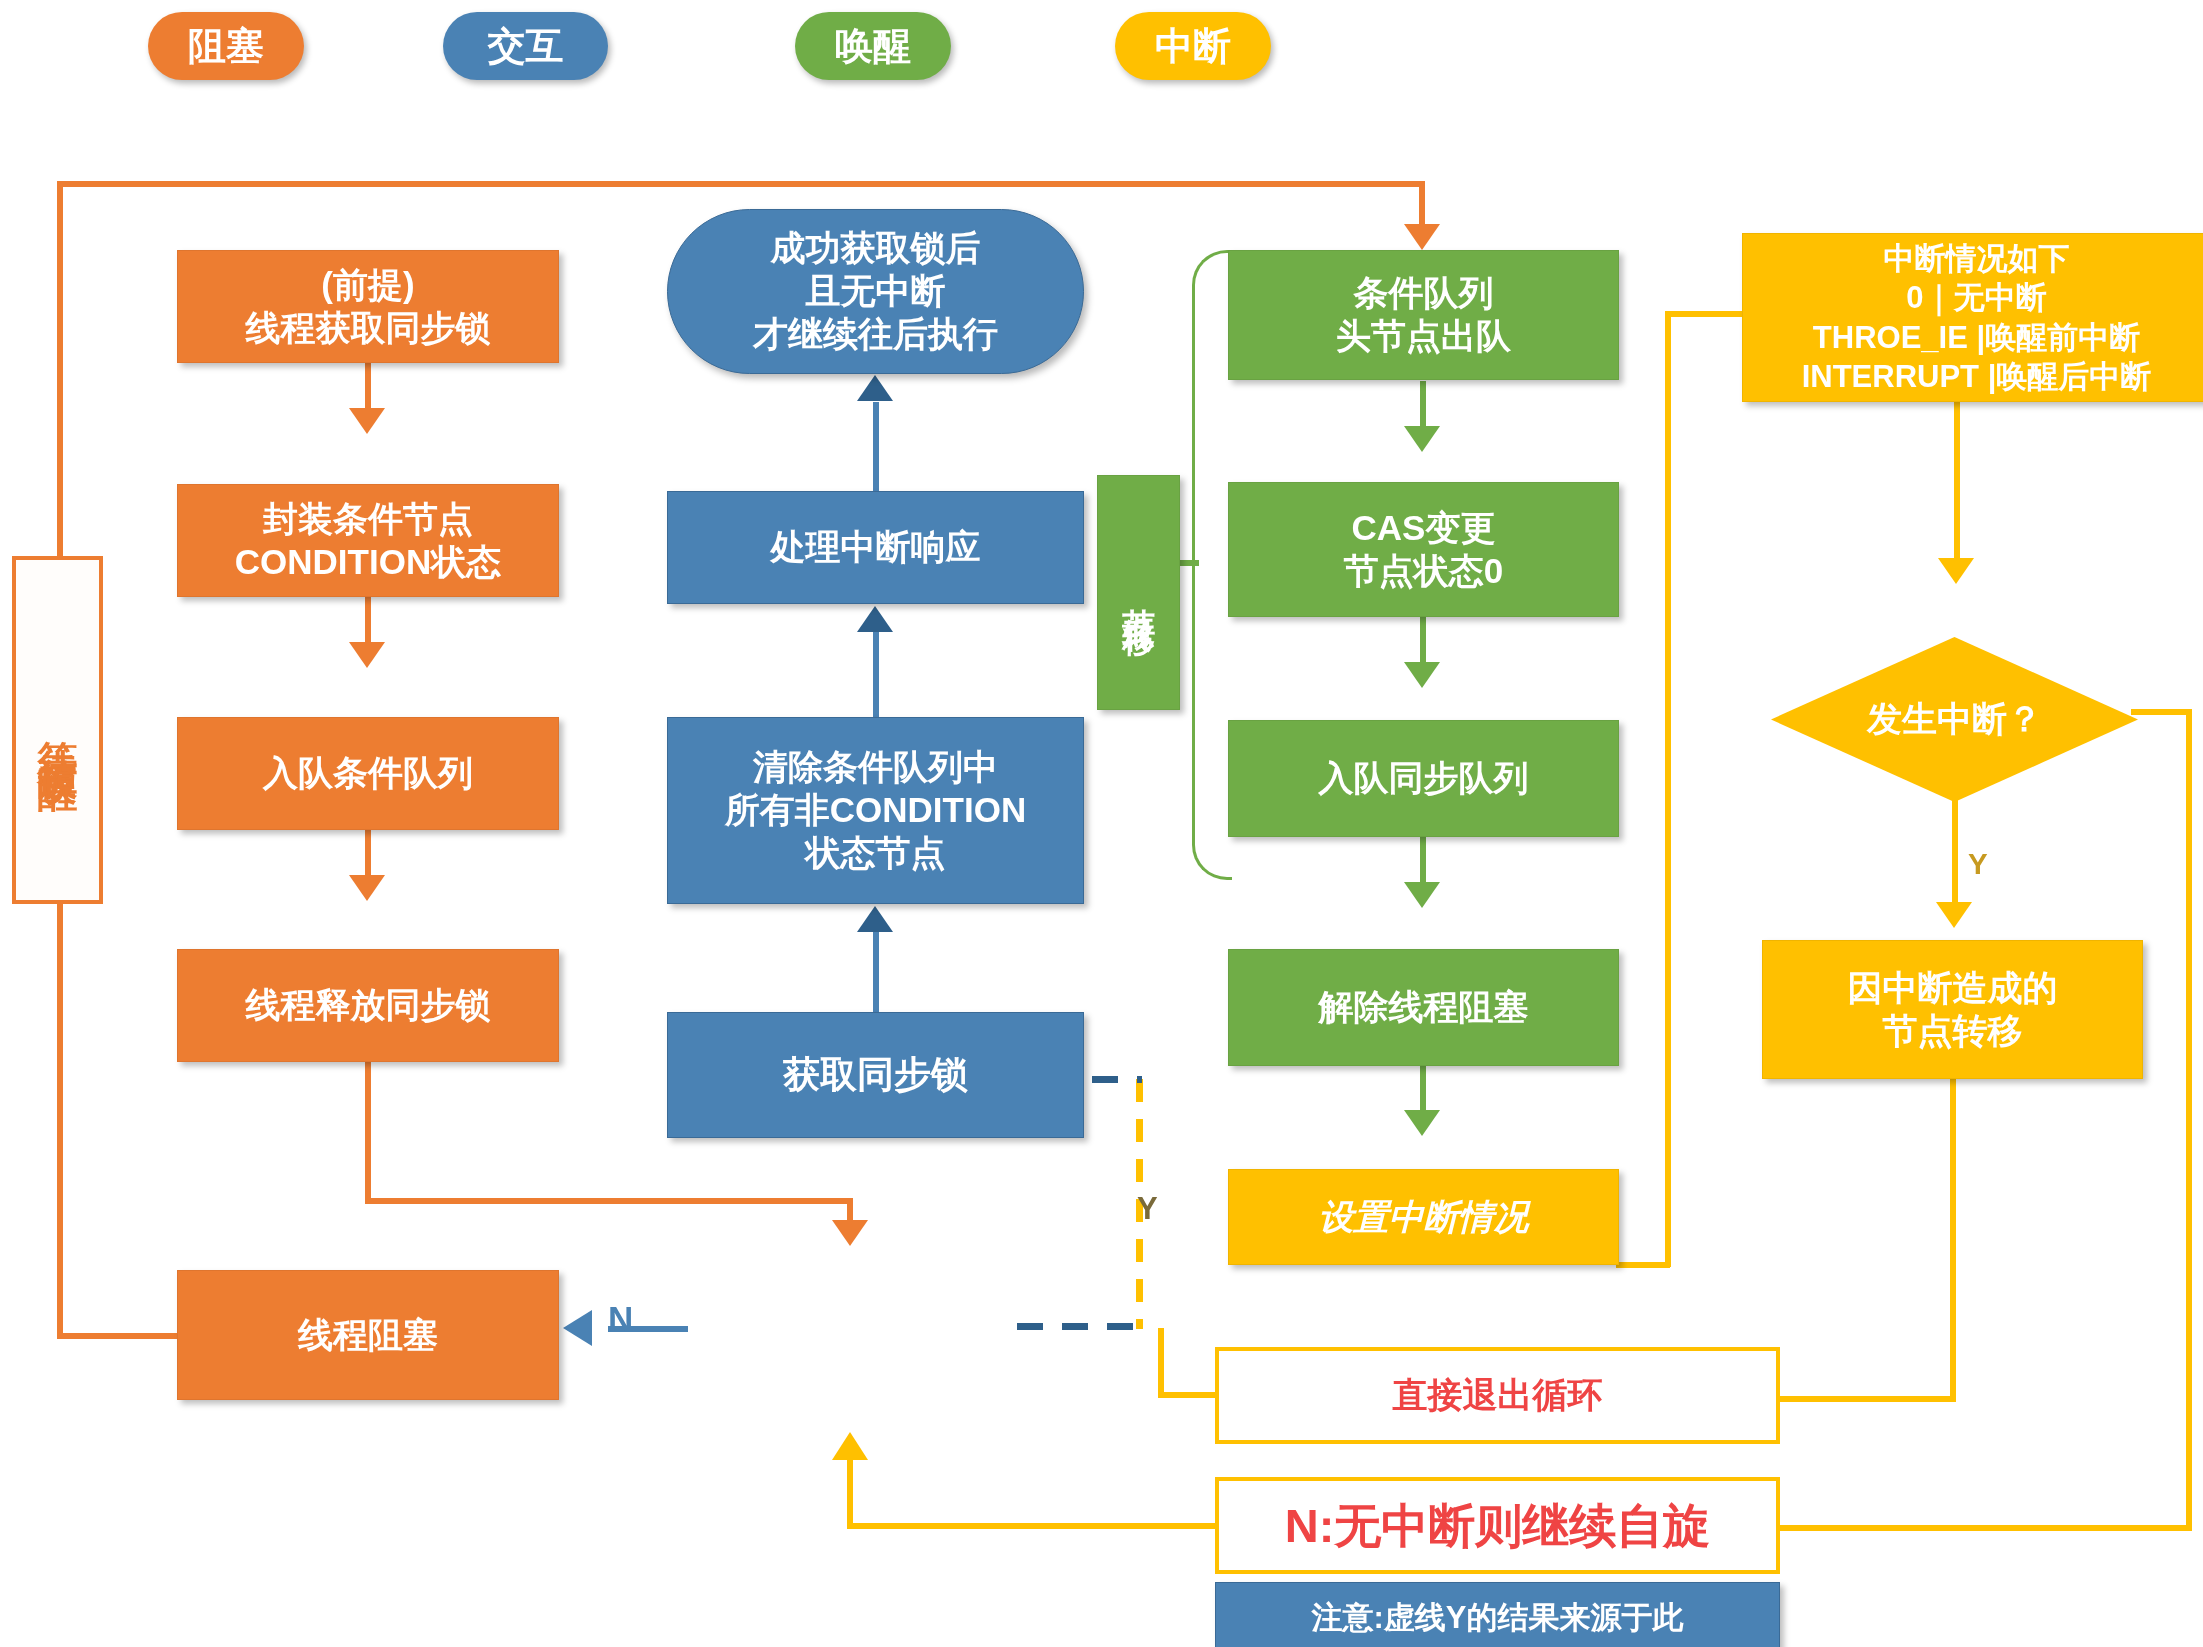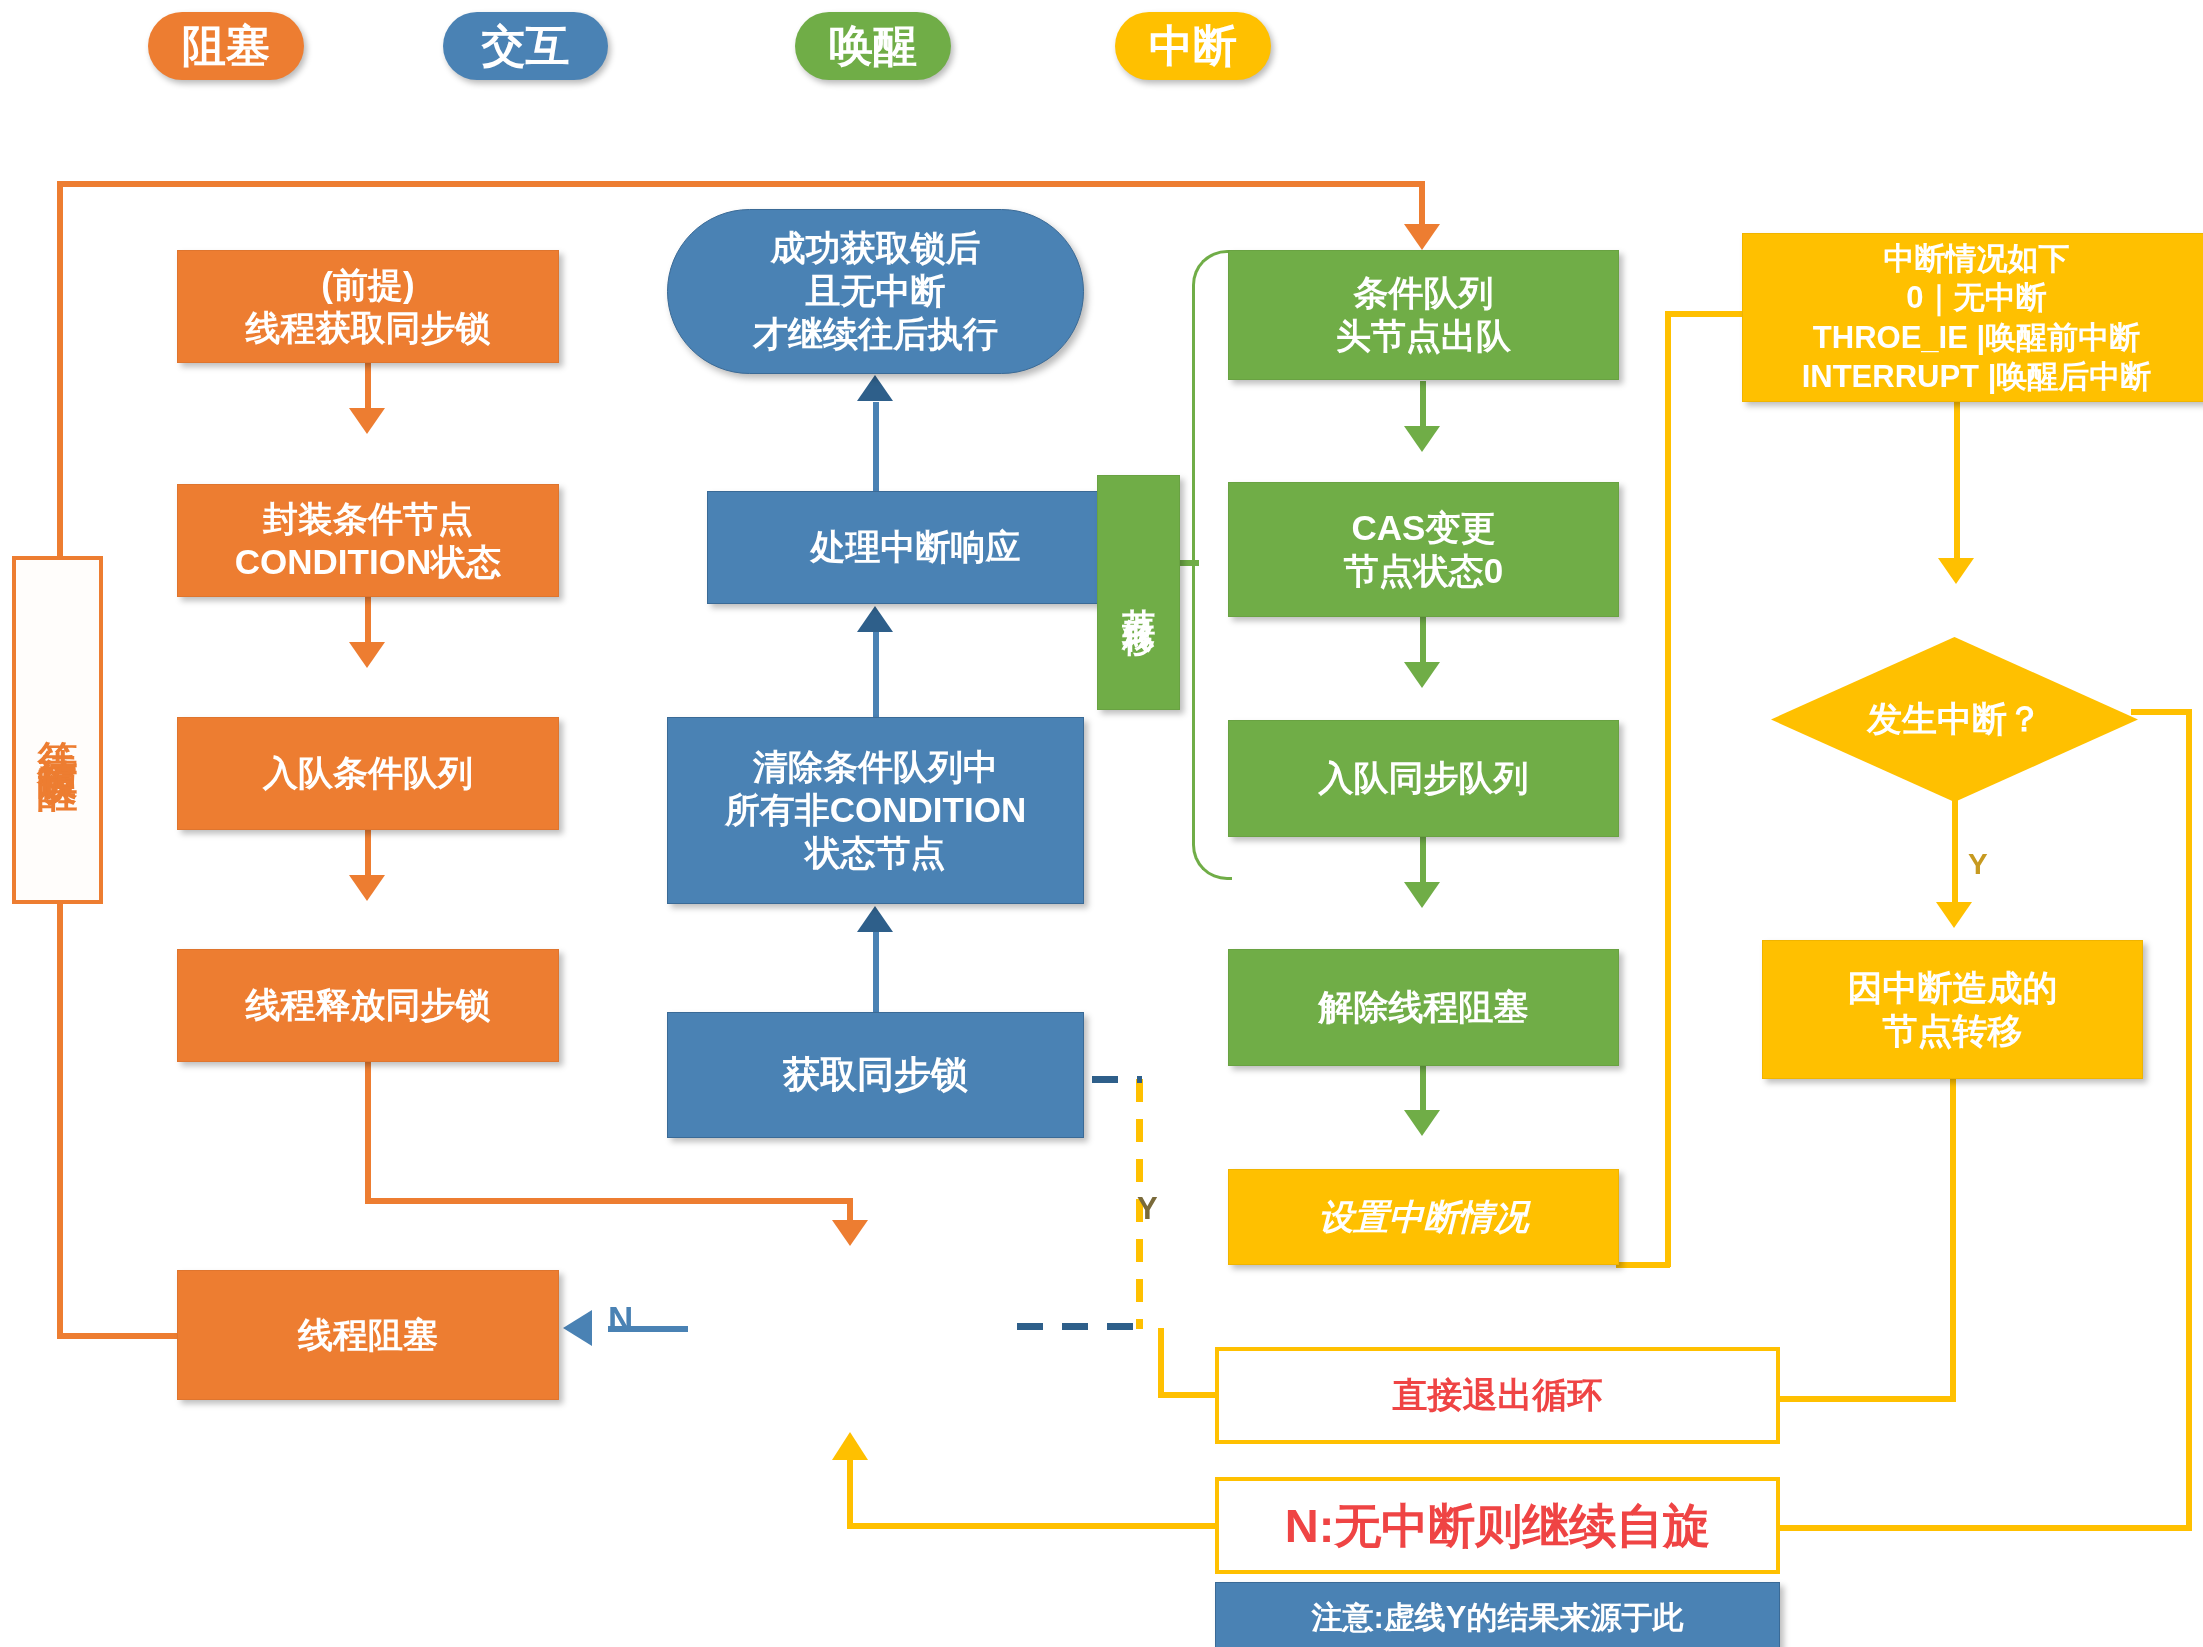--- a/index.html
+++ b/index.html
@@ -9,21 +9,21 @@
   
   .node{position:absolute;box-sizing:border-box;display:flex;align-items:center;
         justify-content:center;text-align:center;color:#fff;line-height:1.22;
         font-weight:700;white-space:pre-line;z-index:5;}
   .rect{border:1.7px solid rgba(0,0,0,.06);box-shadow:3.5px 3.5px 6px rgba(0,0,0,.25);}
   .orange{background:#ED7D31;}
   .blue{background:#4A82B4;border:1.7px solid #3A6A96;}
   .green{background:#70AD47;}
   .yellow{background:#FFC000;}
 
-  .pill{border-radius:40px;box-shadow:2.6px 3.5px 6px rgba(0,0,0,.28);font-size:44px;align-items:center;}
+  .pill{border-radius:40px;box-shadow:2.6px 3.5px 6px rgba(0,0,0,.28);font-size:38px;align-items:center;}
   .term{border-radius:83px;box-shadow:3.5px 4.3px 7px rgba(0,0,0,.28);}
 
   .vtext{writing-mode:vertical-rl;text-orientation:upright;letter-spacing:8.7px;}
 
   .outline-orange{background:#fffdfb;border:4.3px solid #ED7D31;color:#ED7D31;
                   box-shadow:none;}
   .outline-yellow{background:#ffffff;border:4.3px solid #FFC000;color:#ef4444;
                   box-shadow:none;}
 
   .diamond{position:absolute;z-index:5;}
@@ -120,21 +120,21 @@
 且无中断
 才继续往后执行</span>
   </div>
 
   <div class="node rect orange" style="left:177px;top:1270px;width:382px;height:130px;font-size:35px;">
     <span>线程阻塞</span>
   </div>
   <div class="ln v c-blue" style="left:873px;top:402px;height:94px;"></div>
   <div class="arr arr-u" style="left:857px;top:375px;border-bottom:26px solid #2E5F8A;"></div>
 
-  <div class="node rect blue" style="left:667px;top:491px;width:417px;height:113px;font-size:35px;margin-left:40px;">
+  <div class="node rect blue" style="left:667px;top:491px;width:417px;height:113px;font-size:35px;">
     <span>处理中断响应</span>
   </div>
   <div class="ln v c-blue" style="left:873px;top:632px;height:85px;"></div>
   <div class="arr arr-u" style="left:857px;top:606px;border-bottom:26px solid #2E5F8A;"></div>
 
   <div class="node rect blue" style="left:667px;top:717px;width:417px;height:187px;font-size:35px;">
     <span>清除条件队列中
 所有非CONDITION
 状态节点</span>
   </div>

